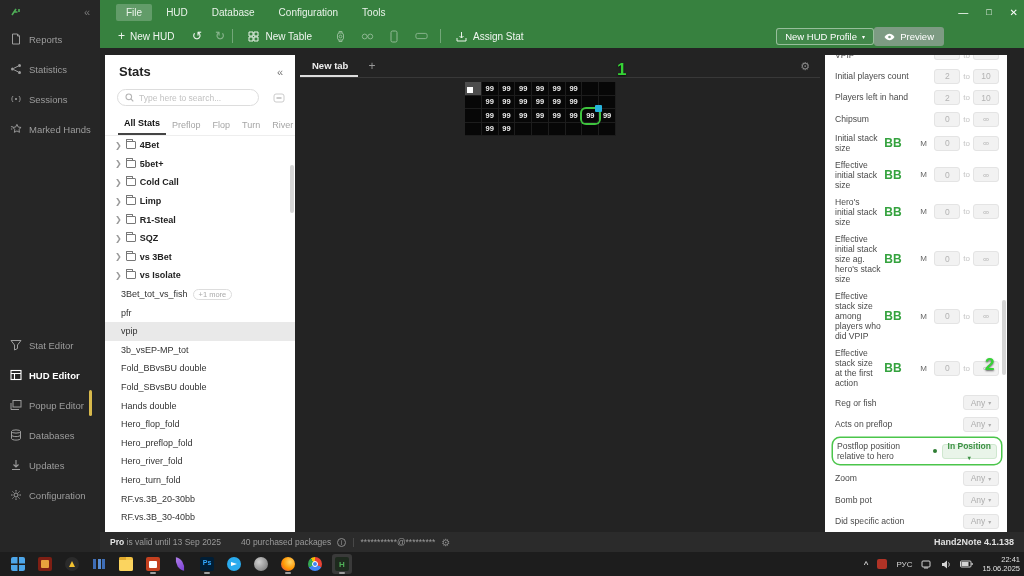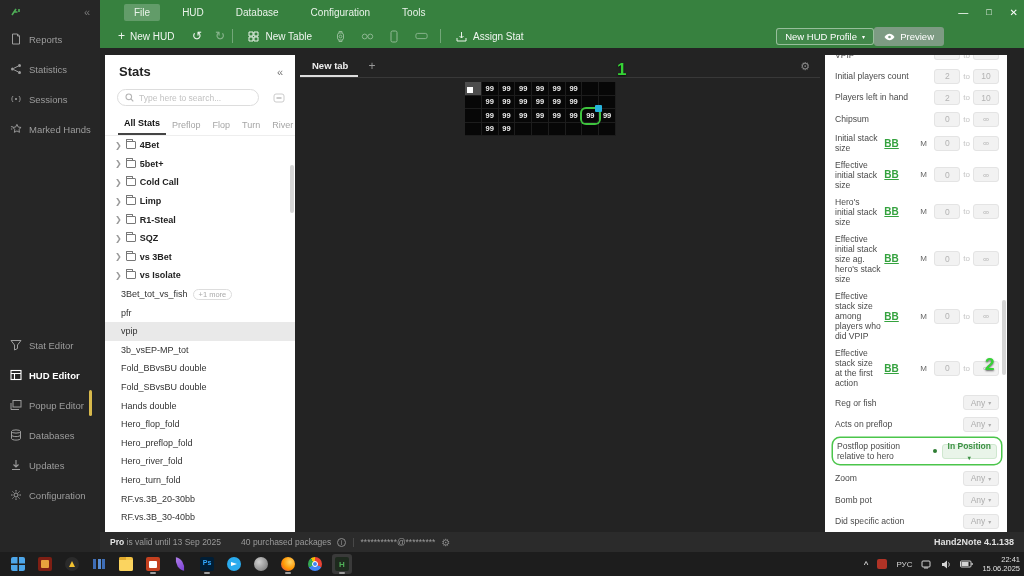--- a/index.html
+++ b/index.html
@@ -1,21 +1,21 @@
 <!DOCTYPE html>
 <html><head>
 <meta charset="utf-8">
 <style>
   * { margin:0; padding:0; box-sizing:border-box; }
   html,body { width:1024px; height:576px; overflow:hidden; background:#232323;
     font-family:"Liberation Sans", sans-serif; }
   .abs { position:absolute; }
   
   .titlebar { left:100px; top:0; width:924px; height:24px; background:#37813f; display:flex; align-items:center; }
-  .menu-item { color:#eaf3ea; font-size:10px; padding:3px 10px; margin-left:12px; border-radius:2px; cursor:default; }
+  .menu-item { color:#eaf3ea; font-size:10px; padding:3px 10px; margin-left:4px; border-radius:2px; cursor:default; }
   .menu-item.active { background:rgba(255,255,255,.22); }
   .win-controls { position:absolute; right:6px; top:0; height:24px; display:flex; align-items:center; gap:18px; color:#fff; font-size:10px; }
   
   .toolbar { left:100px; top:24px; width:924px; height:24px; background:#37813f; display:flex; align-items:center; color:#f0f6f0; font-size:10px; }
   .tb-btn { display:flex; align-items:center; gap:5px; padding:3px 8px; border-radius:2px; white-space:nowrap; }
   .tb-ico { display:inline-flex; width:13px; height:13px; align-items:center; justify-content:center; }
   .tb-sep { width:1px; height:14px; background:rgba(255,255,255,.3); margin:0 6px; }
   .dim { opacity:.45; }
   .profile-btn { position:absolute; right:150px; top:28px; height:17px; padding:0 8px; border:1px solid rgba(255,255,255,.45); border-radius:3px; color:#fff; font-size:9.5px; display:flex; align-items:center; gap:5px; background:rgba(255,255,255,.06); }
   .preview-btn { position:absolute; right:80px; top:27px; height:19px; padding:0 10px; background:#7d9b83; border-radius:3px; color:#fff; font-size:9.5px; display:flex; align-items:center; gap:5px; }
@@ -60,21 +60,21 @@
   .hud-cell.hl { box-shadow:0 0 0 2px #3ec43e; border-radius:4px; z-index:2; }
   .hud-cell.hl .corner { position:absolute; top:-4px; right:-4px; width:7px; height:7px; background:#27b3dd; border-radius:1px; }
   .annot { color:#35d335; font-size:17px; font-weight:bold; text-shadow:0 1px 2px rgba(0,0,0,.6); z-index:5; }
   
   .props-panel { left:825px; top:55px; width:182px; height:477px; background:#fff; overflow:hidden; }
   .props-head { display:flex; justify-content:space-between; align-items:center; padding:9px 10px 5px 10px; }
   .props-title { font-size:13px; font-weight:bold; color:#222; }
   .props-body { padding:2px 8px 0 10px; display:flex; flex-direction:column; gap:6.5px; }
   .prop-row { display:flex; align-items:center; min-height:14px; }
   .prop-label { flex:1; font-size:8.6px; color:#4a4a4a; line-height:1.18; padding-right:3px; }
-  .unit-bb { font-size:10px; font-weight:bold; color:#34a23e; width:36px;text-decoration:underline; }
+  .unit-bb { font-size:12px; font-weight:bold; color:#34a23e; width:36px; }
   .unit-m { font-size:8px; color:#666; width:14px; }
   .num-box { width:26px; height:15px; background:#f2f2f2; border:1px solid #e4e4e4; border-radius:3px; color:#b3b3b3; font-size:8.5px; display:flex; align-items:center; justify-content:center; }
   .to-word { font-size:8px; color:#c4c4c4; margin:0 3px; }
   .sel-btn { min-width:36px; height:15px; background:#f2f2f2; border:1px solid #e4e4e4; border-radius:3px; color:#adadad; font-size:8.5px; display:flex; align-items:center; justify-content:center; gap:3px; padding:0 5px; white-space:nowrap; }
   .sel-btn .car { font-size:6px; }
   .prop-row.hl-row { box-shadow:0 0 0 1.5px #4bc54b; border-radius:7px; padding:3px 4px; margin:0 -2px; }
   .prop-row.hl-row .sel-btn { background:#e9f4e9; border-color:#cfe7cf; color:#3d9145; font-weight:bold;flex-direction:column; }
   .green-dot { width:4px; height:4px; border-radius:50%; background:#2f7d33; margin:0 5px 0 2px; flex:0 0 auto; }
   .clip-row { margin-top:-9px; }
   

